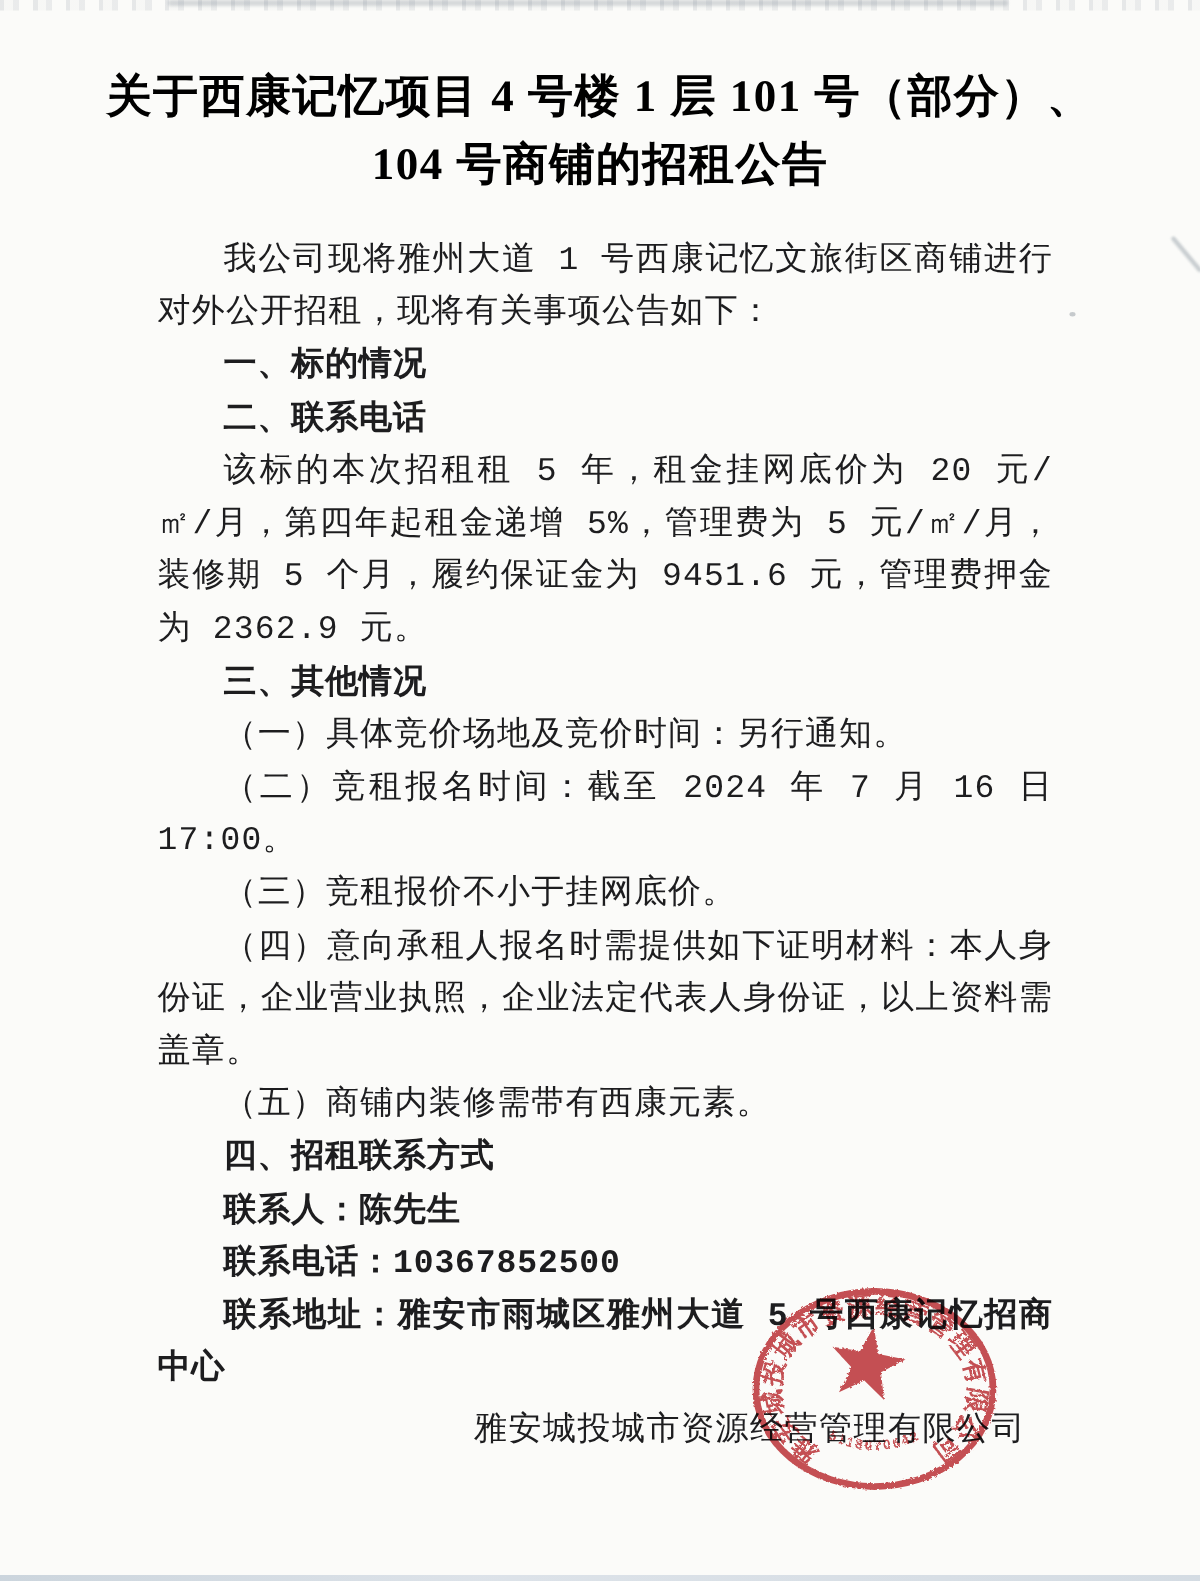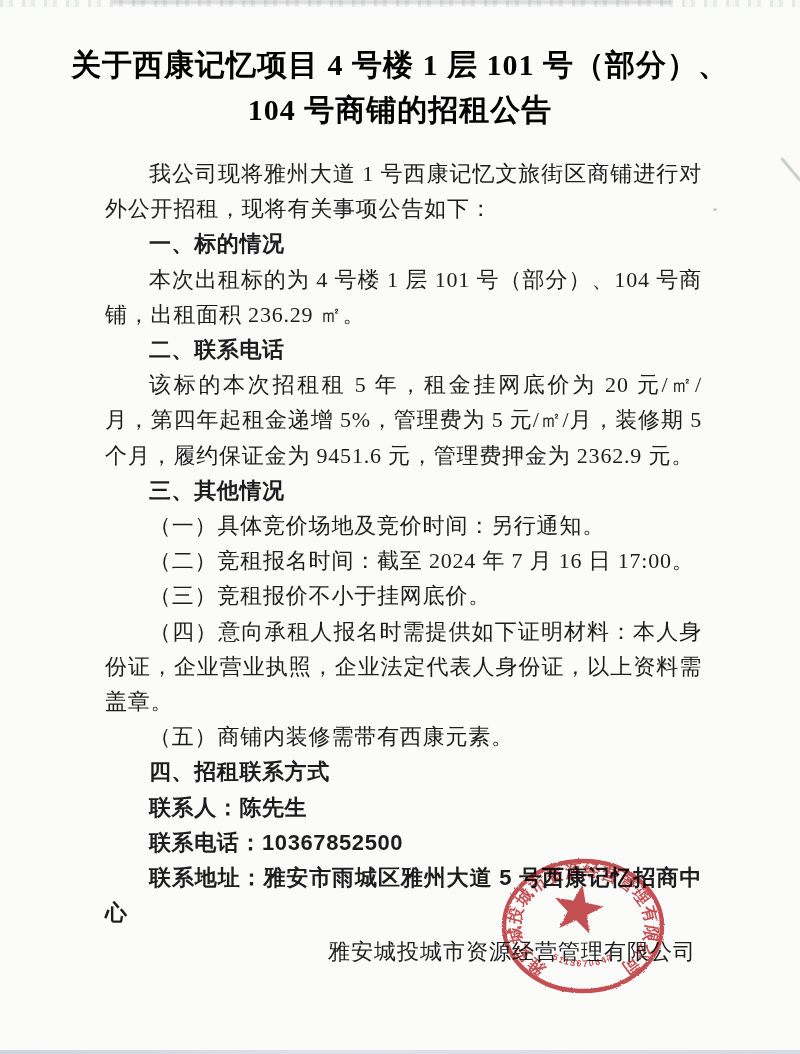--- a/index.html
+++ b/index.html
@@ -49,28 +49,28 @@
     color:#000000;
   }
   .title span{display:block;}
   
   .doc-body{
     margin:24px 98px 0 105px;
     font-size:22px;line-height:35.2px;
     letter-spacing:0.8px;
     text-align:justify;
   }
-  .doc-body p{margin:0;text-indent:2em;}
+  .doc-body p{margin:0;text-indent:2em;font-family:Liberation Mono, monospace;}
   .heading,.contact{
     font-family:"Liberation Sans","DejaVu Sans",sans-serif;
     font-weight:700;
     letter-spacing:0.6px;
   }
   
-  .signature{position:absolute;left:0;right:4px;top:935px;}
+  .signature{position:absolute;left:0;right:16px;top:935px;}
   .signature .company{
     text-align:right;padding-right:100px;
     font-size:22px;line-height:34px;letter-spacing:1px;
   }
   .signature .date{
     text-align:right;padding-right:105px;
     font-size:22px;line-height:34px;letter-spacing:1px;
   }
   
   .seal{
@@ -95,21 +95,20 @@
   <div class="dot-mark"></div>
 
   <h1 class="title">
     <span>关于西康记忆项目 4 号楼 1 层 101 号（部分）、</span>
     <span>104 号商铺的招租公告</span>
   </h1>
 
   <div class="doc-body">
     <p>我公司现将雅州大道 1 号西康记忆文旅街区商铺进行对外公开招租，现将有关事项公告如下：</p>
     <p class="heading">一、标的情况</p>
-    <p>本次出租标的为 4 号楼 1 层 101 号（部分）、104 号商铺，出租面积 236.29 ㎡。</p>
     <p class="heading">二、联系电话</p>
     <p>该标的本次招租租 5 年，租金挂网底价为 20 元/㎡/月，第四年起租金递增 5%，管理费为 5 元/㎡/月，装修期 5 个月，履约保证金为 9451.6 元，管理费押金为 2362.9 元。</p>
     <p class="heading">三、其他情况</p>
     <p>（一）具体竞价场地及竞价时间：另行通知。</p>
     <p>（二）竞租报名时间：截至 2024 年 7 月 16 日 17:00。</p>
     <p>（三）竞租报价不小于挂网底价。</p>
     <p>（四）意向承租人报名时需提供如下证明材料：本人身份证，企业营业执照，企业法定代表人身份证，以上资料需盖章。</p>
     <p>（五）商铺内装修需带有西康元素。</p>
     <p class="heading">四、招租联系方式</p>
     <p class="contact">联系人：陈先生</p>

